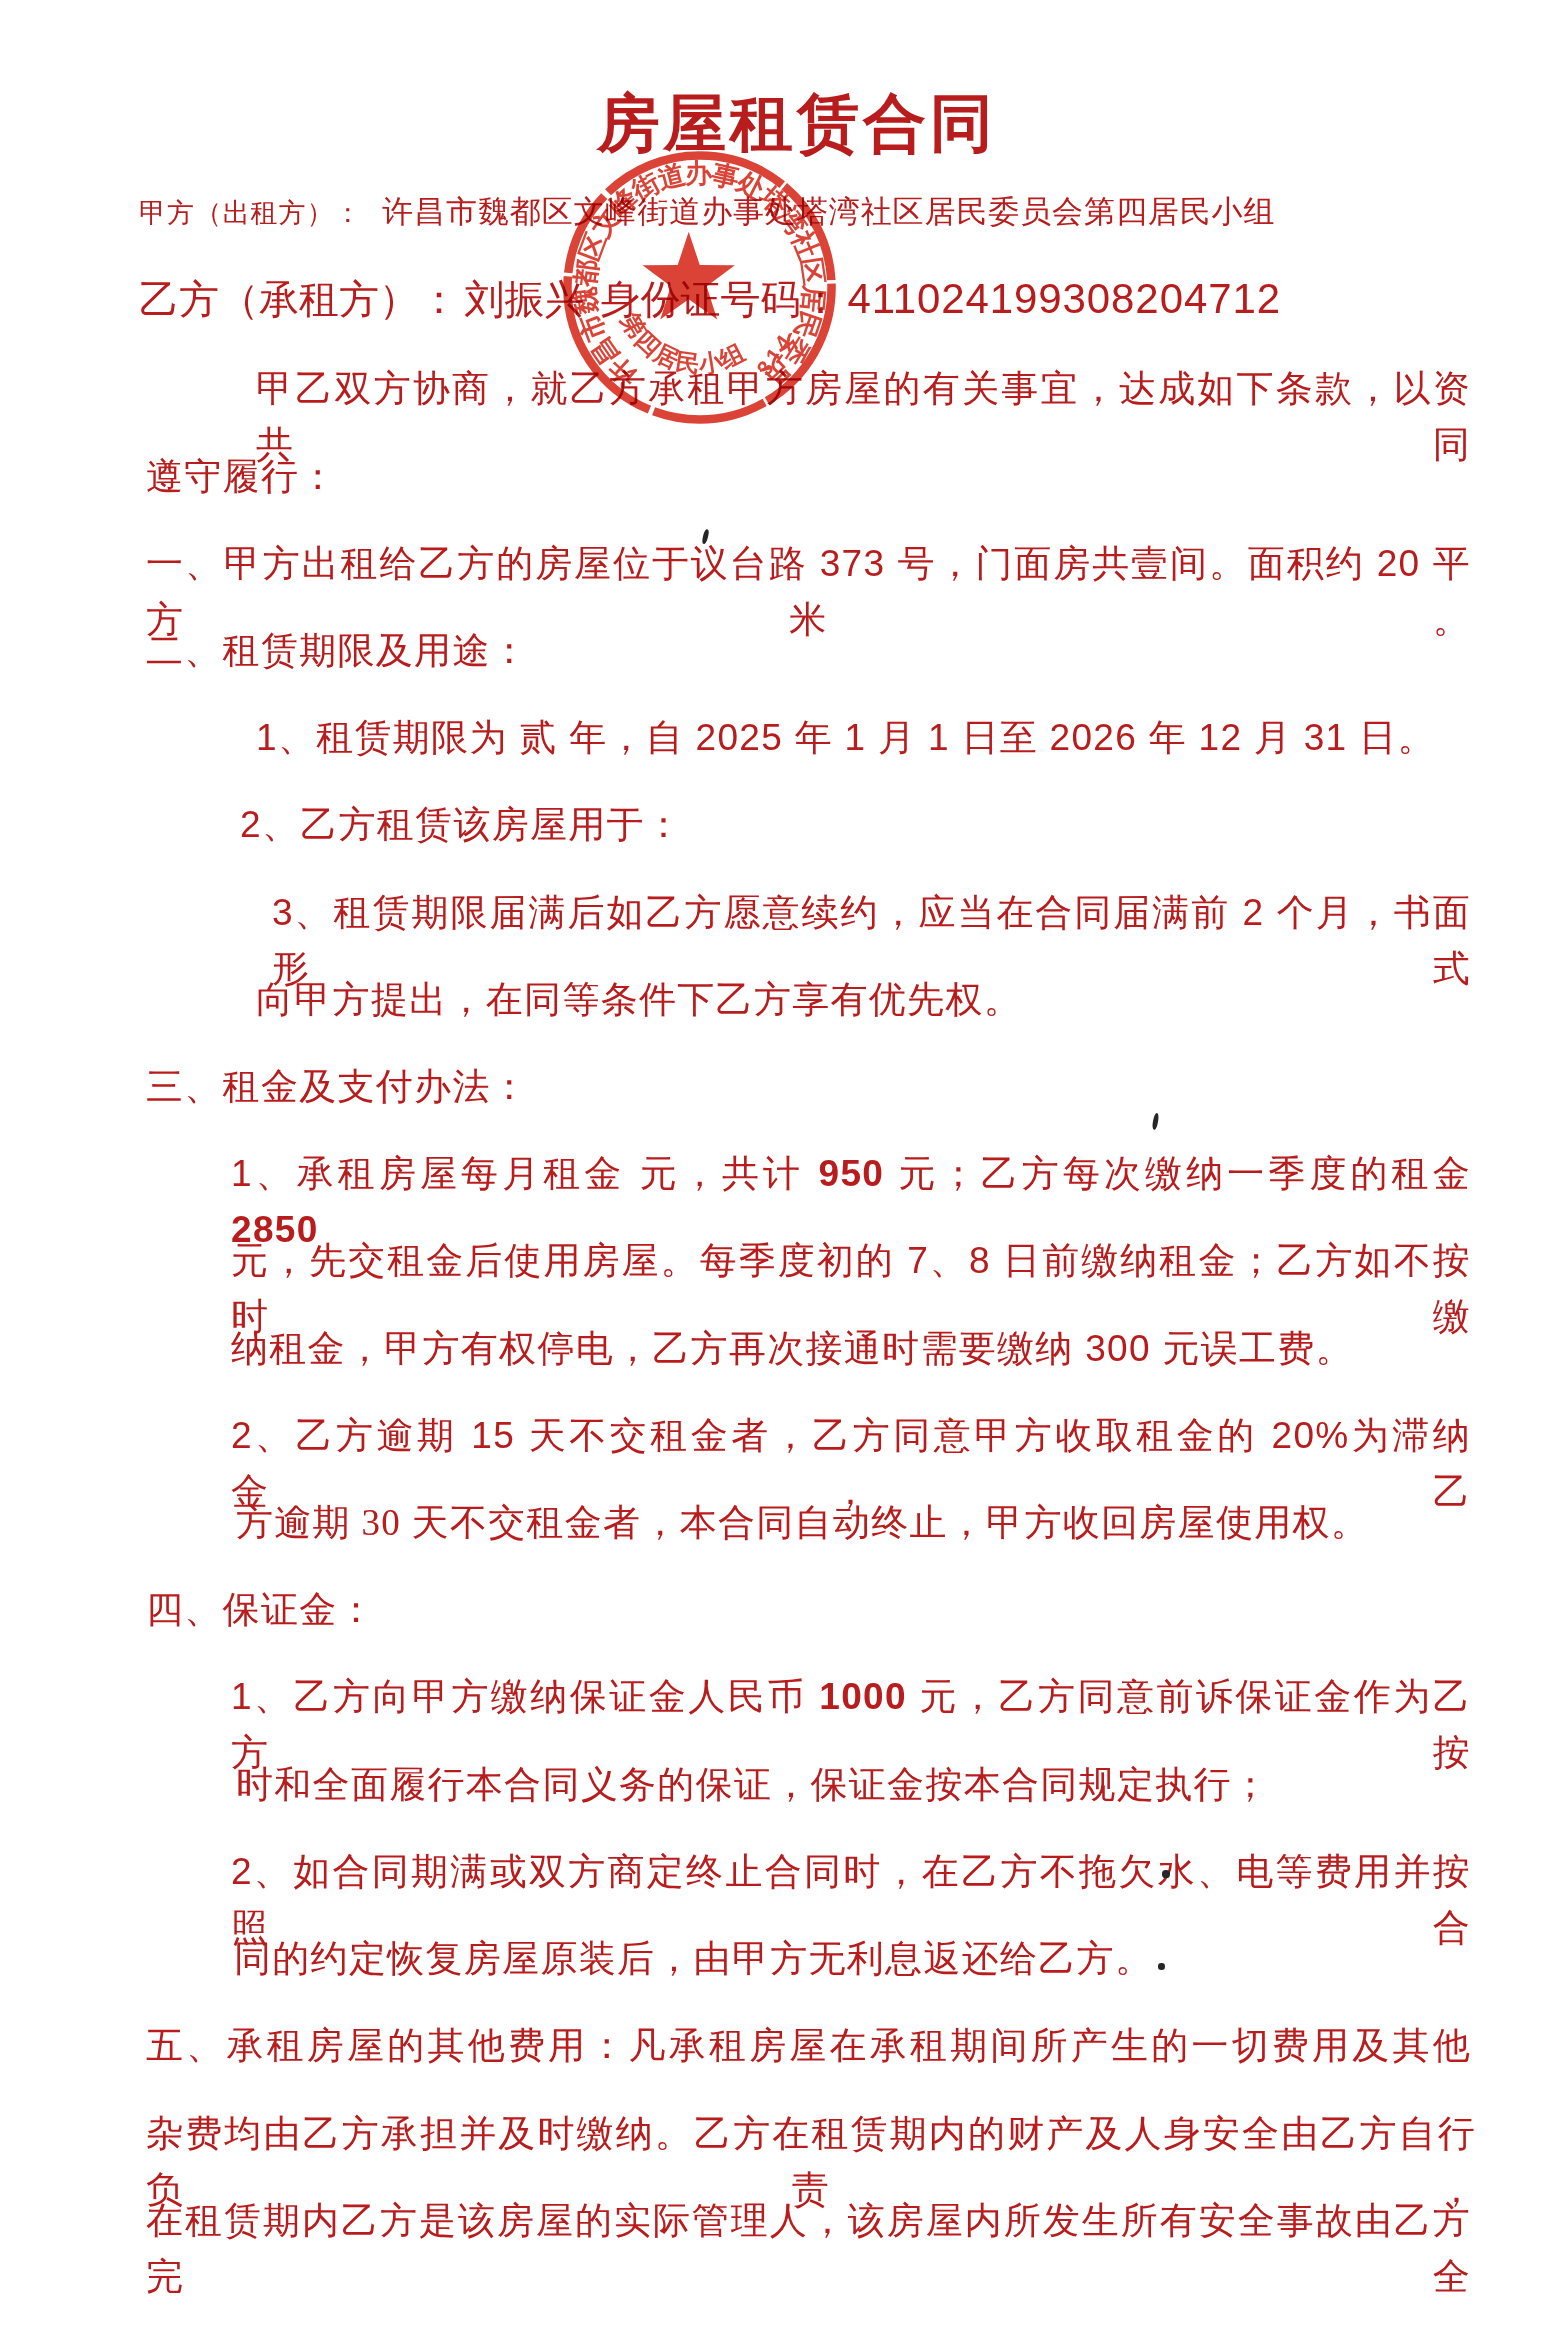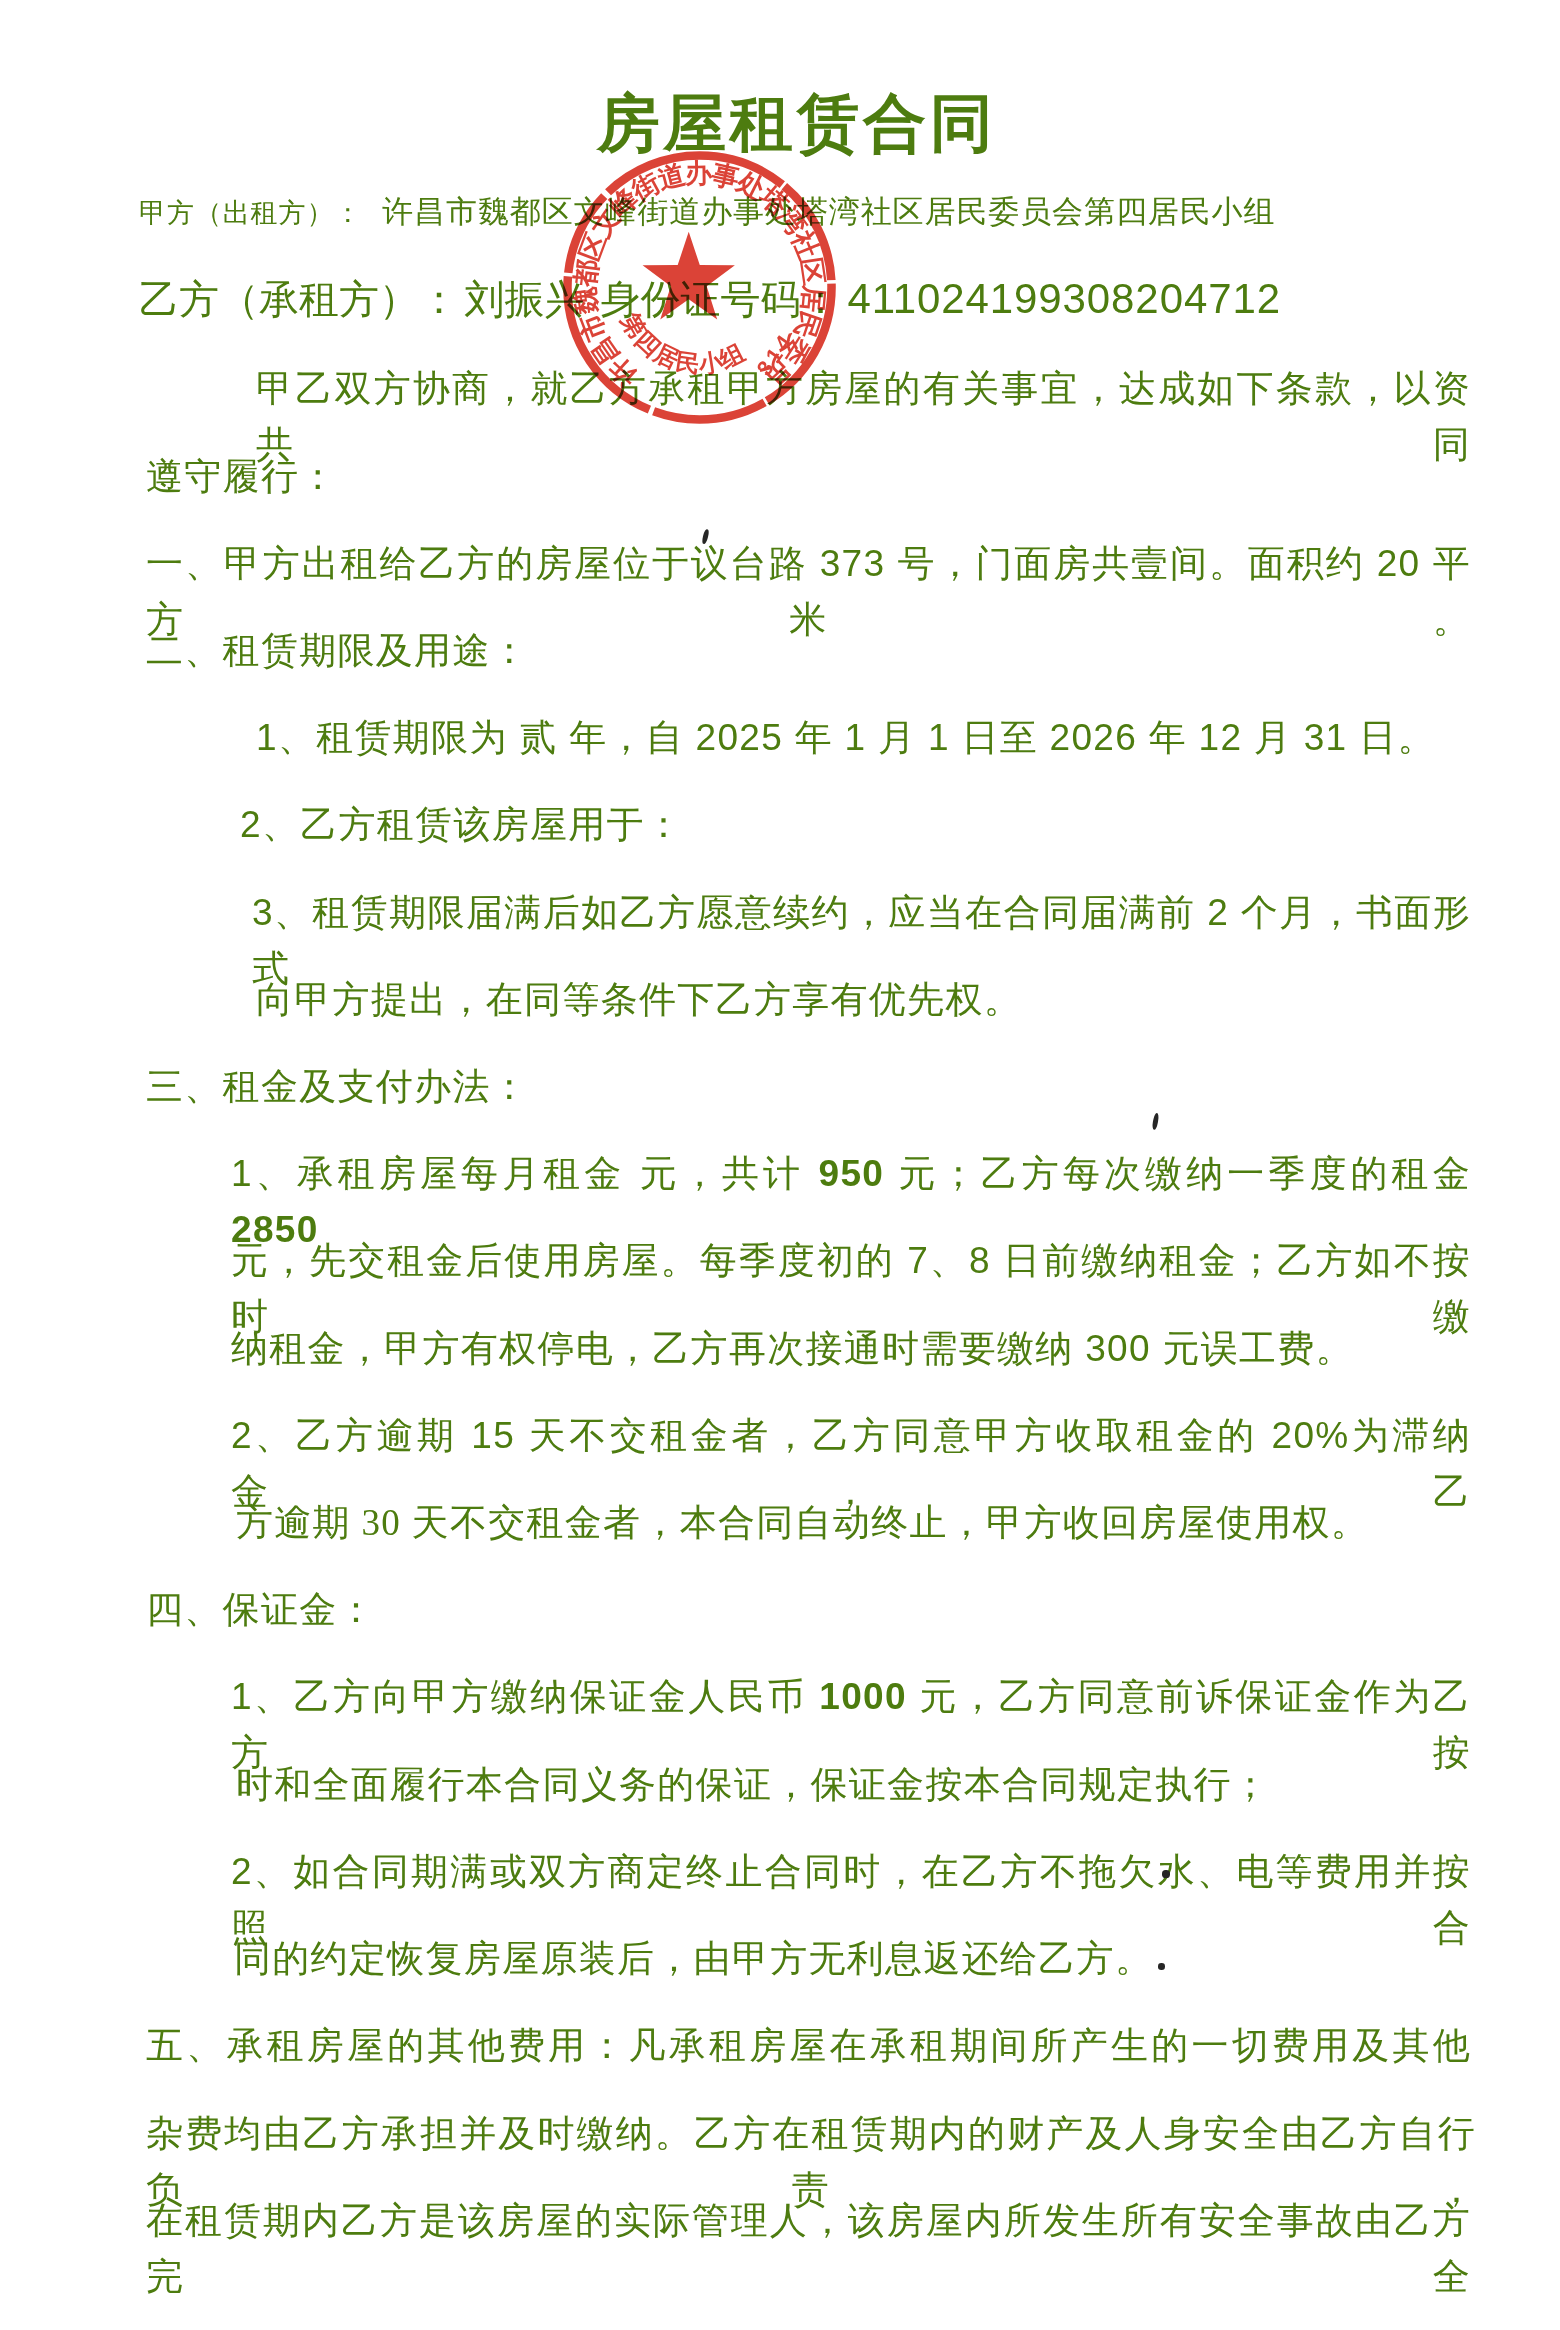--- a/index.html
+++ b/index.html
@@ -1,20 +1,20 @@
 <!DOCTYPE html>
 <html style="font-size:14.4px"><head>
 <meta charset="utf-8">
 <style>
   html,body{margin:0;padding:0;background:#e9e9e9;}
   .page{
     position:relative;width:1561px;height:2330px;margin:0 auto;
     background:#ffffff;overflow:hidden;
     font-family:"Liberation Sans","DejaVu Sans",sans-serif;
-    color:#4d7c0f;
+    color:#b91c1c;
   }
   .doc-title{
     position:absolute;left:0;right:0;top:81px;text-align:center;
     font-size:63px;font-weight:700;letter-spacing:3.6px;
     transform:translateX(16px);white-space:nowrap;
   }
   .party{position:absolute;white-space:nowrap;}
   .party-a{left:139px;top:191px;}
   .party-a .lab{font-size:27px;letter-spacing:0.9px;}
   .party-a .val{font-size:31px;margin-left:20px;letter-spacing:0.9px;}
@@ -51,21 +51,21 @@
     <span class="lab">乙方（承租方）：</span><span class="name">刘振兴</span><span class="idlab">身份证号码：</span><span class="idnum">411024199308204712</span>
   </div>
 
   <div id="contract-body">
       <div class="bline just" style="left: 256px; top: 361px; right: 90px;"><span>甲乙双方协商，就乙方承租甲方房屋的有关事宜，达成如下条款，以资共同</span></div>
       <div class="bline" style="left: 146px; top: 449px;"><span>遵守履行：</span></div>
       <div class="bline just" style="left: 146px; top: 536px; right: 90px;"><span>一、甲方出租给乙方的房屋位于议台路 373 号，门面房共壹间。面积约 20 平方米。</span></div>
       <div class="bline" style="left: 146px; top: 623px;"><span>二、租赁期限及用途：</span></div>
       <div class="bline" style="left: 256px; top: 710px;"><span>1、租赁期限为 贰 年，自 2025 年 1 月 1 日至 2026 年 12 月 31 日。</span></div>
       <div class="bline" style="left: 240px; top: 797px;"><span>2、乙方租赁该房屋用于：</span></div>
-      <div class="bline just" style="left: 252px; top: 885px; right: 90px;"><span>3、租赁期限届满后如乙方愿意续约，应当在合同届满前 2 个月，书面形式</span></div>
+      <div class="bline just" style="left: 272px; top: 885px; right: 90px;"><span>3、租赁期限届满后如乙方愿意续约，应当在合同届满前 2 个月，书面形式</span></div>
       <div class="bline" style="left: 256px; top: 972px;"><span>向甲方提出，在同等条件下乙方享有优先权。</span></div>
       <div class="bline" style="left: 146px; top: 1059px;"><span>三、租金及支付办法：</span></div>
       <div class="bline just" style="left: 231px; top: 1146px; right: 90px;"><span>1、承租房屋每月租金 元，共计 </span><span class="b">950</span><span> 元；乙方每次缴纳一季度的租金 </span><span class="b">2850</span></div>
       <div class="bline just" style="left: 231px; top: 1233px; right: 90px;"><span>元，先交租金后使用房屋。每季度初的 7、8 日前缴纳租金；乙方如不按时缴</span></div>
       <div class="bline" style="left: 231px; top: 1321px;"><span>纳租金，甲方有权停电，乙方再次接通时需要缴纳 300 元误工费。</span></div>
       <div class="bline just" style="left: 231px; top: 1408px; right: 90px;"><span>2、乙方逾期 15 天不交租金者，乙方同意甲方收取租金的 20%为滞纳金，乙</span></div>
       <div class="bline" style="left: 236px; top: 1495px; font-family: Liberation Serif, serif;"><span>方逾期 30 天不交租金者，本合同自动终止，甲方收回房屋使用权。</span></div>
       <div class="bline" style="left: 146px; top: 1582px;"><span>四、保证金：</span></div>
       <div class="bline just" style="left: 231px; top: 1669px; right: 90px;"><span>1、乙方向甲方缴纳保证金人民币 </span><span class="b">1000</span><span> 元，乙方同意前诉保证金作为乙方按</span></div>
       <div class="bline" style="left: 236px; top: 1757px;"><span>时和全面履行本合同义务的保证，保证金按本合同规定执行；</span></div>

